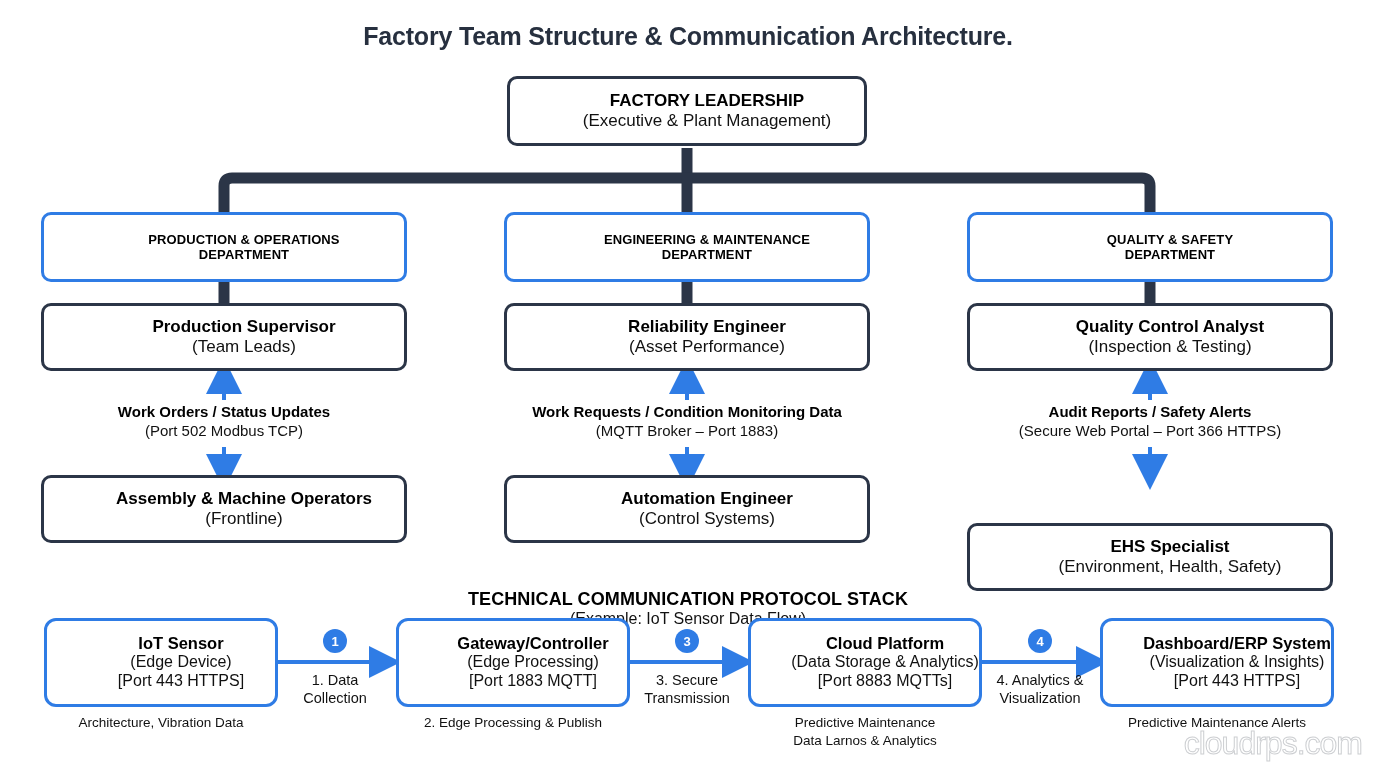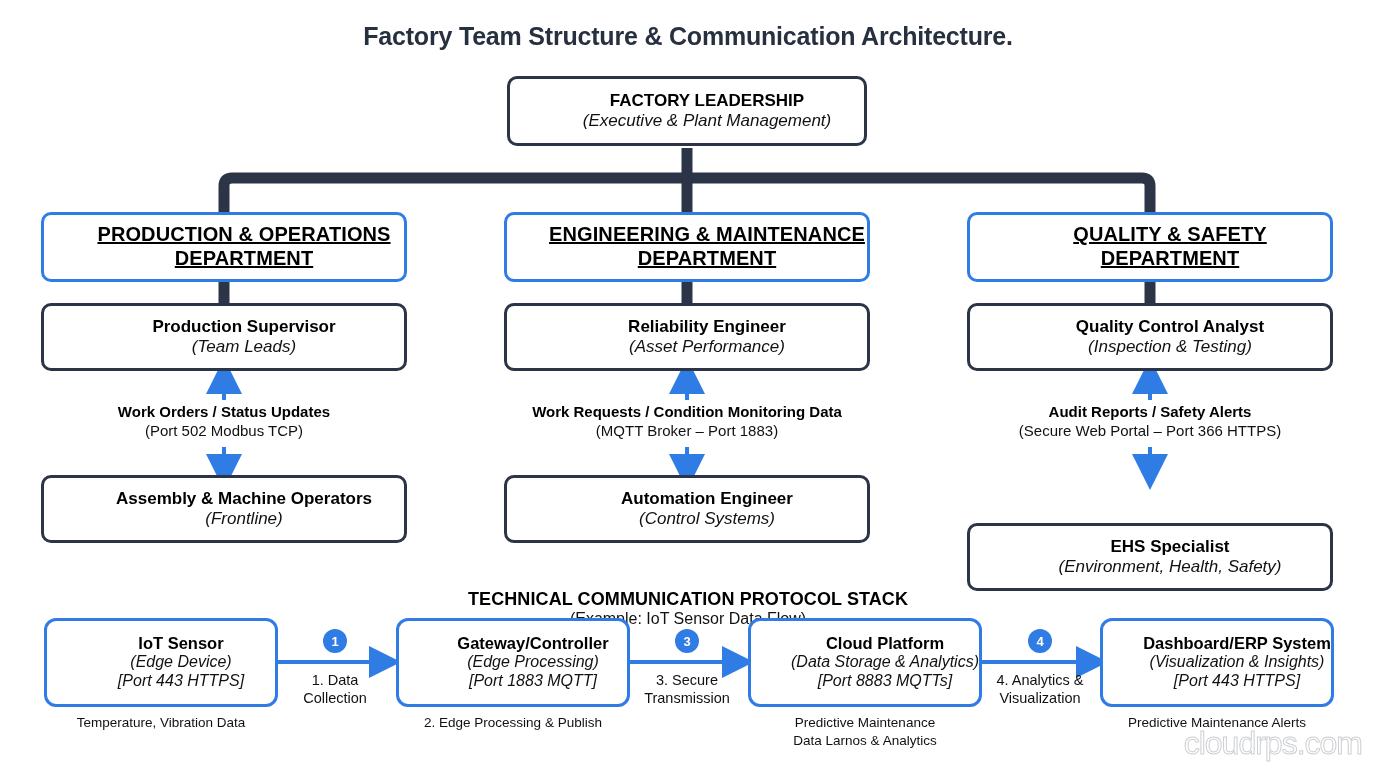--- a/index.html
+++ b/index.html
@@ -66,23 +66,22 @@
     font-size: 17px;
     font-weight: bold;
     line-height: 1.18;
     color: #000;
   }
   .b-sub {
     font-size: 17px;
     font-weight: normal;
     line-height: 1.18;
     color: #111;
-    font-style: italic;
-  }
-  .b-head.cap { font-size: 20px; letter-spacing: 0.1px; text-decoration: underline; }
+  }
+  .b-head.cap { font-size: 13px; letter-spacing: 0.1px; }
 
   
   .pbox .b-head { font-size: 16.5px; }
   .pbox .b-sub  { font-size: 16px; }
 
   
   .chan {
     position: absolute;
     text-align: center;
     z-index: 3;
@@ -283,21 +282,21 @@
     <div class="s1">TECHNICAL COMMUNICATION PROTOCOL STACK</div>
     <div class="s2">(Example: IoT Sensor Data Flow)</div>
   </div>
 
   <div class="box blue2 pbox" style="left:44px; top:618px; width:234px; height:89px;">
     <div class="b-head">IoT Sensor</div>
     <div class="b-sub">(Edge Device)</div>
     <div class="b-sub">[Port 443 HTTPS]</div>
   </div>
   <div class="cap-under" style="left:24px; top:714px; width:274px;">
-    <div>Temperature, Vibration Data</div>
+    <div>Architecture, Vibration Data</div>
   </div>
 
   <div class="box blue2 pbox" style="left:396px; top:618px; width:234px; height:89px;">
     <div class="b-head">Gateway/Controller</div>
     <div class="b-sub">(Edge Processing)</div>
     <div class="b-sub">[Port 1883 MQTT]</div>
   </div>
   <div class="cap-under" style="left:376px; top:714px; width:274px;">
     <div>2. Edge Processing &amp; Publish</div>
   </div>

